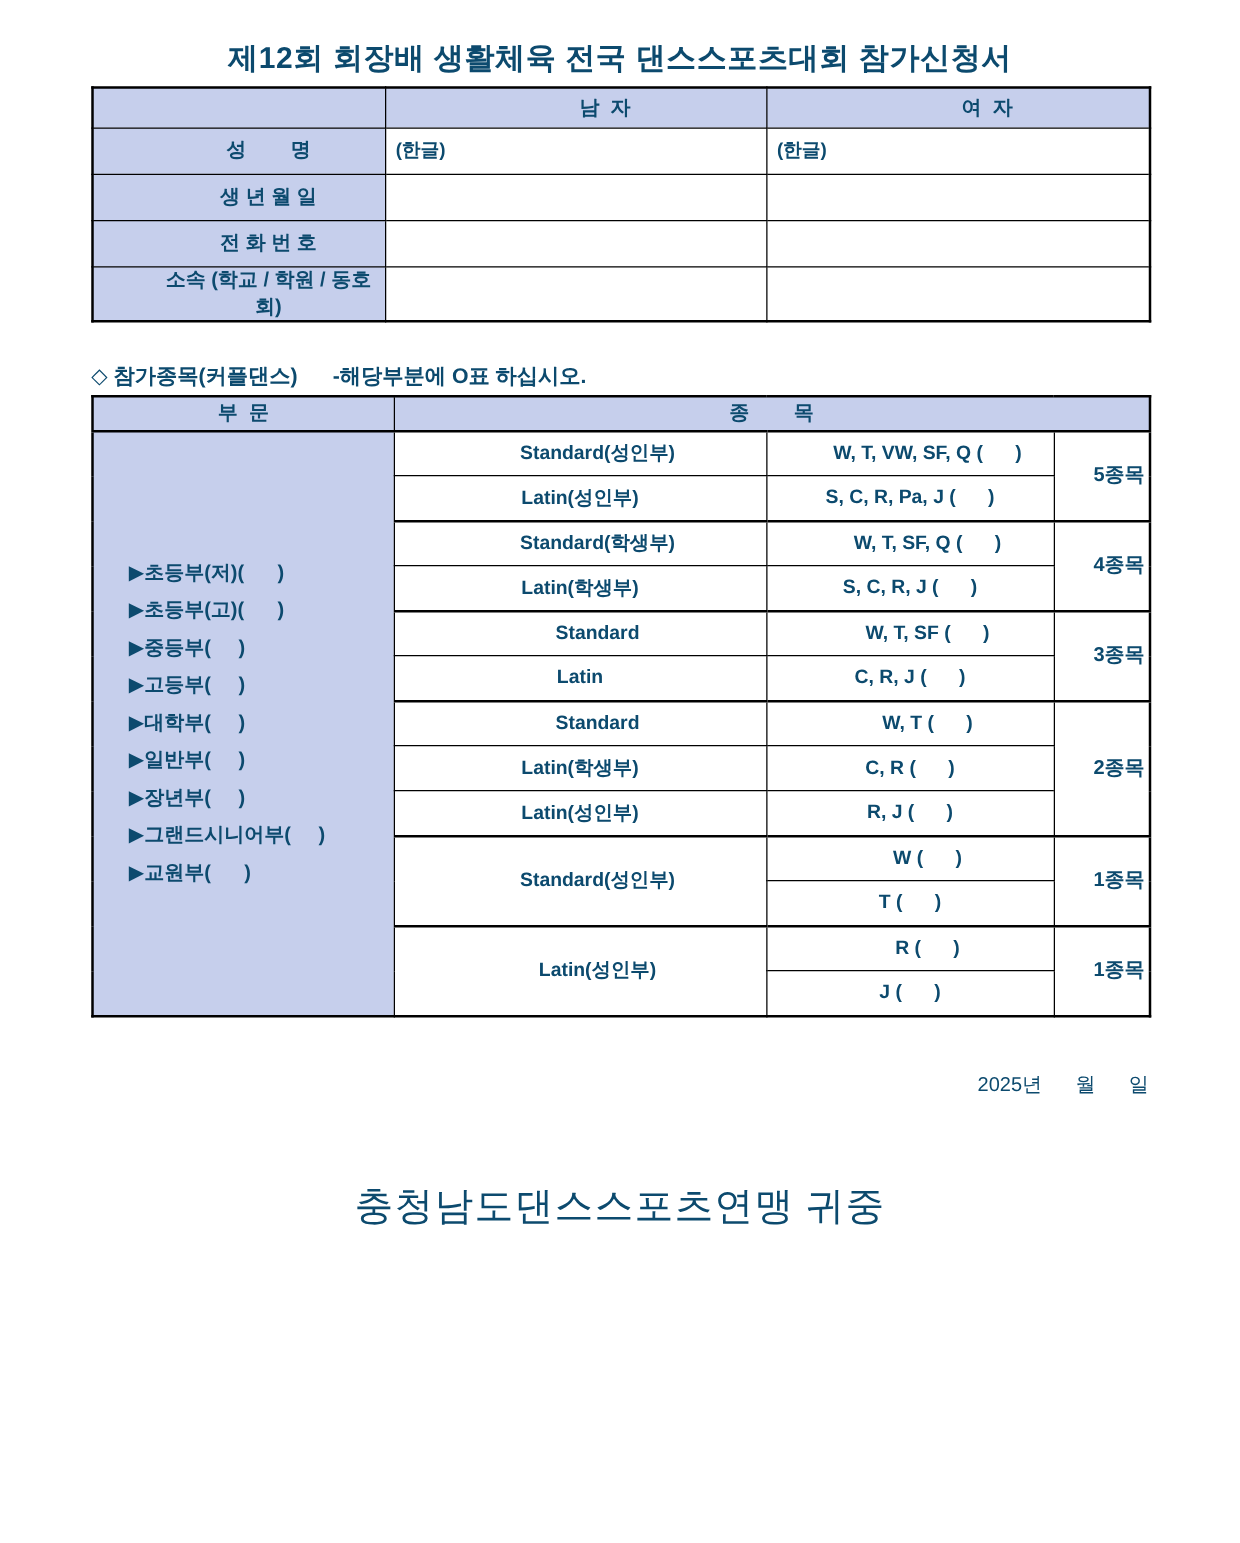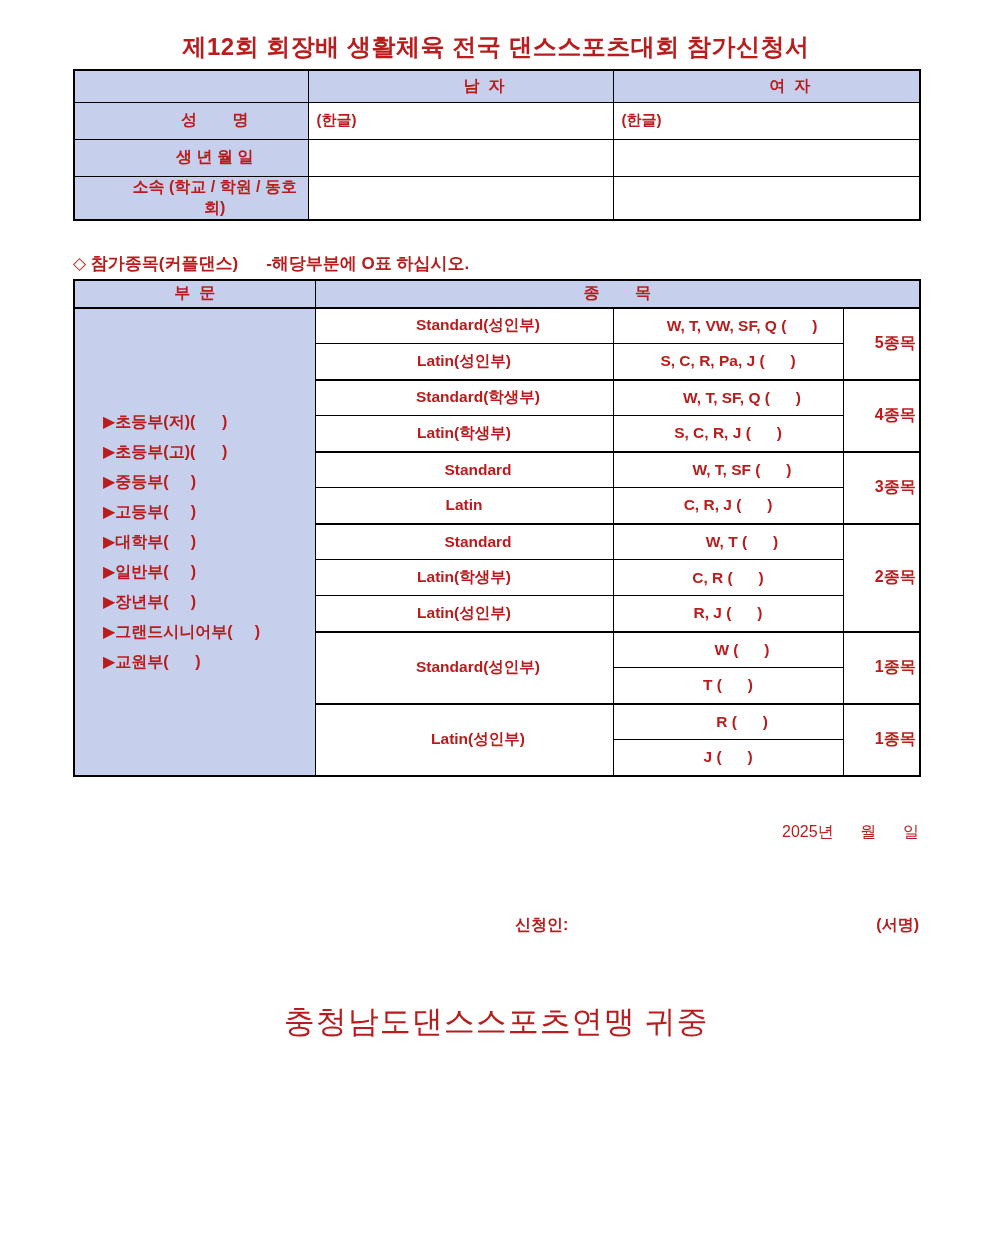--- a/index.html
+++ b/index.html
@@ -1,20 +1,20 @@
 <!DOCTYPE html>
 <html style="--fill: #c6cfec; --line: #000000;"><head>
 <meta charset="utf-8">
 <style>
   :root { --fill: #c6cfec; --line: #000000; }
   * { margin: 0; padding: 0; box-sizing: border-box; }
   html, body { background: #ffffff; }
   .page {
     width: 992px; height: 1234px; margin: 0 auto; background: #ffffff;
-    font-family: "Liberation Sans", "DejaVu Sans", sans-serif; color: #b91c1c;
+    font-family: "Liberation Sans", "DejaVu Sans", sans-serif; color: #0c4a6e;
     padding: 28px 73px 0 73px; overflow: hidden; position: relative;
   }
   .title {
     font-size: 24px; font-weight: bold; text-align: center;
     letter-spacing: 0.5px; line-height: 38px;
   }
   .sec-heading { font-size: 17px; font-weight: bold; margin-top: 33px; line-height: 22px; }
   .sec-heading .instruction { margin-left: 28px; }
   table { border-collapse: collapse; width: 846px; table-layout: fixed; }
   td { border: 1px solid var(--line); }
@@ -64,20 +64,25 @@
       <td class="blue center">남&nbsp;&nbsp;자</td>
       <td class="blue center">여&nbsp;&nbsp;자</td>
     </tr>
     <tr class="body-row">
       <td class="blue center">성&nbsp;&nbsp;&nbsp;&nbsp;&nbsp;&nbsp;&nbsp;&nbsp;명</td>
       <td class="val">(한글)</td>
       <td class="val">(한글)</td>
     </tr>
     <tr class="body-row">
       <td class="blue center">생&nbsp;년&nbsp;월&nbsp;일</td>
+      <td class="val"></td>
+      <td class="val"></td>
+    </tr>
+    <tr class="body-row">
+      <td class="blue center">전&nbsp;화&nbsp;번&nbsp;호</td>
       <td class="val"></td>
       <td class="val"></td>
     </tr>
     <tr class="body-row">
       <td class="blue center">소속 (학교 / 학원 / 동호회)</td>
       <td class="val"></td>
       <td class="val"></td>
     </tr>
   </tbody>
     </table>
@@ -164,20 +169,16 @@
     </tr>
     <tr class="erow">
       <td>J&nbsp;(&nbsp;&nbsp;&nbsp;&nbsp;&nbsp;&nbsp;)</td>
     </tr>
   </tbody>
     </table>
 
 
   <div class="date-line">2025년&nbsp;&nbsp;&nbsp;&nbsp;&nbsp;&nbsp;월&nbsp;&nbsp;&nbsp;&nbsp;&nbsp;&nbsp;일</div>
 
-  <div class="sign-line">
-    <span class="applicant">신청인:</span>
-    <span class="signature">(서명)</span>
-  </div>
 
   <div class="recipient">충청남도댄스스포츠연맹 귀중</div>
 
 </div>
 
 </body></html>

